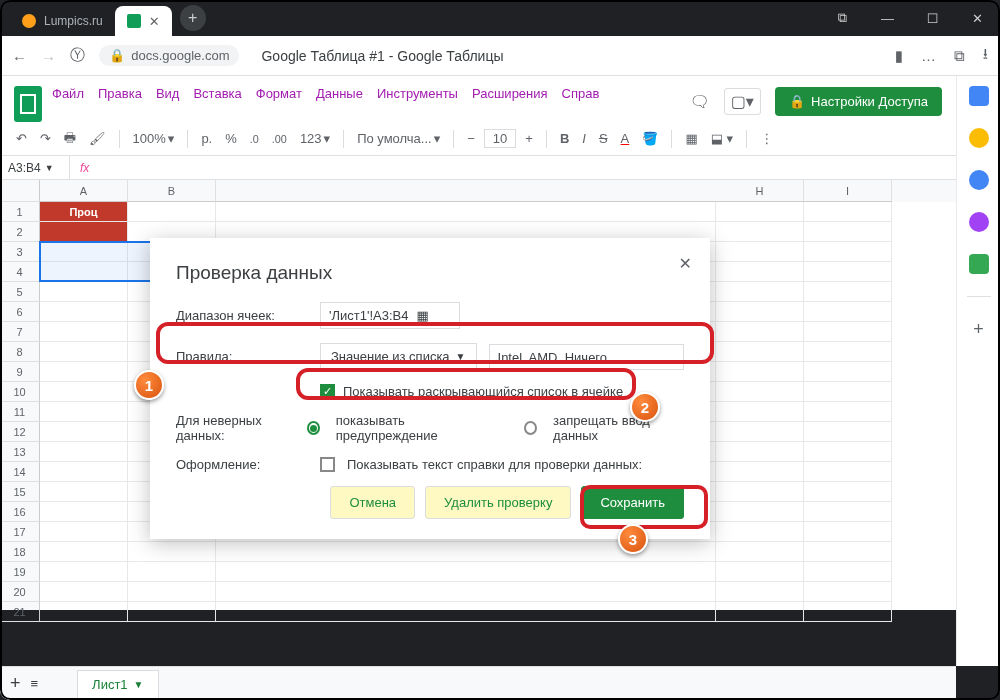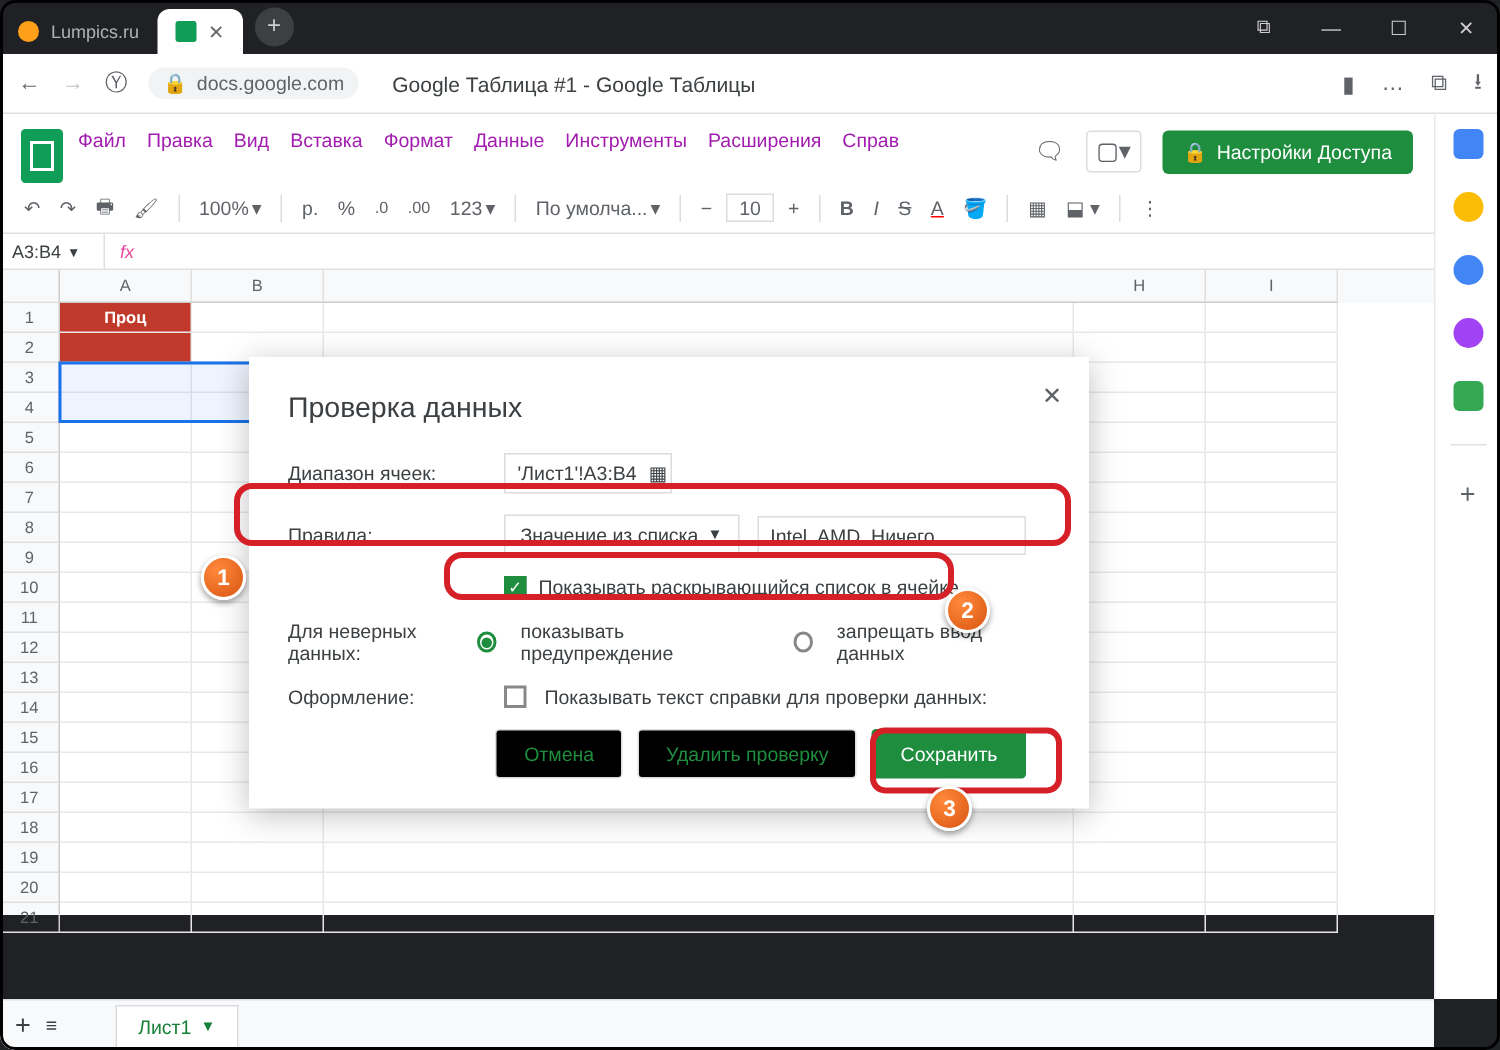--- a/index.html
+++ b/index.html
@@ -1,20 +1,20 @@
 <!DOCTYPE html>
 <html><head>
 <meta charset="utf-8">
 <style>
 * { margin: 0; padding: 0; box-sizing: border-box; font-family: Arial, "Segoe UI", sans-serif; }
 body { width: 1000px; height: 700px; background: #202124; overflow: hidden; position: relative; border-radius: 10px; }
 
 
 .titlebar { height: 36px; background: #202124; display: flex; align-items: center; color: #e8eaed; }
-.tab-strip { display: flex; align-items: flex-end; height: 100%; gap: 0; }
+.tab-strip { display: flex; align-items: flex-end; height: 100%; padding-left: 10px; gap: 0; }
 .tab { display: flex; align-items: center; height: 30px; padding: 0 12px; border-radius: 8px 8px 0 0; font-size: 12px; gap: 8px; max-width: 200px; color:#aeb3b8;}
 .tab.active { background: #fff; color: #333; }
 .tab .favicon { width: 14px; height: 14px; border-radius: 50%; display:inline-block; }
 .tab .close { font-size: 13px; color: #666; }
 .newtab { width: 26px; height: 26px; border-radius: 50%; background: #3c4043; color: #ccc; display: flex; align-items: center; justify-content: center; margin-left: 8px; font-size: 16px; align-self: center; }
 .win-controls { margin-left: auto; display: flex; height: 100%; }
 .win-controls div { width: 45px; display: flex; align-items: center; justify-content: center; color: #ccc; font-size: 13px; }
 
 
 .addrbar { height: 40px; background: #fff; display: flex; align-items: center; padding: 0 12px; gap: 14px; border-bottom: 1px solid #e0e0e0; }
@@ -63,37 +63,37 @@
 
 
 .rsb { position:absolute; right:0; top:76px; bottom:34px; width:44px; background:#fff; border-left:1px solid #e8eaed; display:flex; flex-direction:column; align-items:center; padding-top:10px; gap:22px;}
 .rsb .ri { width:20px; height:20px; border-radius:4px;}
 
 
 .sheet-tabs { position:absolute; bottom:0; left:0; right:44px; height:34px; background:#f8f9fa; border-top:1px solid #e0e0e0; display:flex; align-items:center; gap:10px; padding:0 10px; font-size:13px; color:#3c4043;}
 .sheet-tabs .stab { background:#fff; border:1px solid #dadce0; border-bottom:none; border-radius:0; padding:6px 14px; color:#188038; font-weight:500; display:flex; gap:6px; align-items:center;margin-left:29px;}
 
 
-.dialog { position:absolute; left:166px; top:238px; width:560px; background:#fff; box-shadow:0 4px 20px rgba(0,0,0,0.25); padding:24px 42px 20px 26px; font-size:13px; color:#3c4043;}
+.dialog { position:absolute; left:150px; top:238px; width:560px; background:#fff; box-shadow:0 4px 20px rgba(0,0,0,0.25); padding:24px 26px 20px 26px; font-size:13px; color:#3c4043;}
 .dialog h2 { font-size:19px; font-weight:400; margin-bottom:18px;}
 .dlg-close { position:absolute; top:16px; right:18px; color:#5f6368; font-size:16px;}
 .dlg-row { display:flex; align-items:center; margin-bottom:14px; gap:12px;}
 .dlg-label { width:132px; color:#3c4043;}
 .dlg-input { border:1px solid #dadce0; padding:5px 8px; font-size:13px; color:#3c4043; background:#fff;}
-.dlg-range { width:112px; display:flex; align-items:center; gap:8px;}
+.dlg-range { width:140px; display:flex; align-items:center; gap:8px;}
 .dlg-dropdown { border:1px solid #dadce0; padding:5px 10px; display:flex; align-items:center; gap:6px;}
 .dlg-textarea { flex:1; border:1px solid #dadce0; padding:5px 8px; resize:none; height:26px;}
 .dlg-chk-row { display:flex; align-items:center; gap:8px; margin-left:144px; margin-bottom:14px;}
 .chk { width:15px; height:15px; border:2px solid #1e8e3e; background:#1e8e3e; display:flex; align-items:center; justify-content:center; color:#fff; font-size:11px;}
 .chk.empty { background:#fff; border-color:#888;}
 .radio { width:14px; height:14px; border-radius:50%; border:2px solid #888; display:inline-flex; align-items:center; justify-content:center; margin-right:4px;}
 .radio.sel { border-color:#1e8e3e;}
 .radio.sel::after{content:""; width:7px; height:7px; border-radius:50%; background:#1e8e3e;}
 .dlg-buttons { display:flex; justify-content:flex-end; gap:10px; margin-top:14px;}
-.btn { padding:8px 18px; border:1px solid #dadce0; background:#000000; color:#1e8e3e; font-size:13px; font-weight:500; border-radius:3px;}
+.btn { padding:8px 18px; border:1px solid #dadce0; background:#fef9c3; color:#1e8e3e; font-size:13px; font-weight:500; border-radius:3px;}
 .btn.primary { background:#1e8e3e; border-color:#1e8e3e; color:#fff;}
 
 
 .ann-ring { position:absolute; border:4px solid #d62027; border-radius:12px; pointer-events:none; z-index:50;}
 .ann-num { position:absolute; width:30px; height:30px; border-radius:50%; background:radial-gradient(circle at 35% 30%, #ff8a3c, #d95410); border:2px solid #fff; color:#fff; font-weight:bold; display:flex; align-items:center; justify-content:center; font-size:15px; z-index:51; box-shadow:0 2px 4px rgba(0,0,0,0.4);}
 
 .outer-border { position:absolute; inset:0; border:2.5px solid #000; pointer-events:none; border-radius:10px; z-index:100;}
 </style>
 </head>
 <body>

